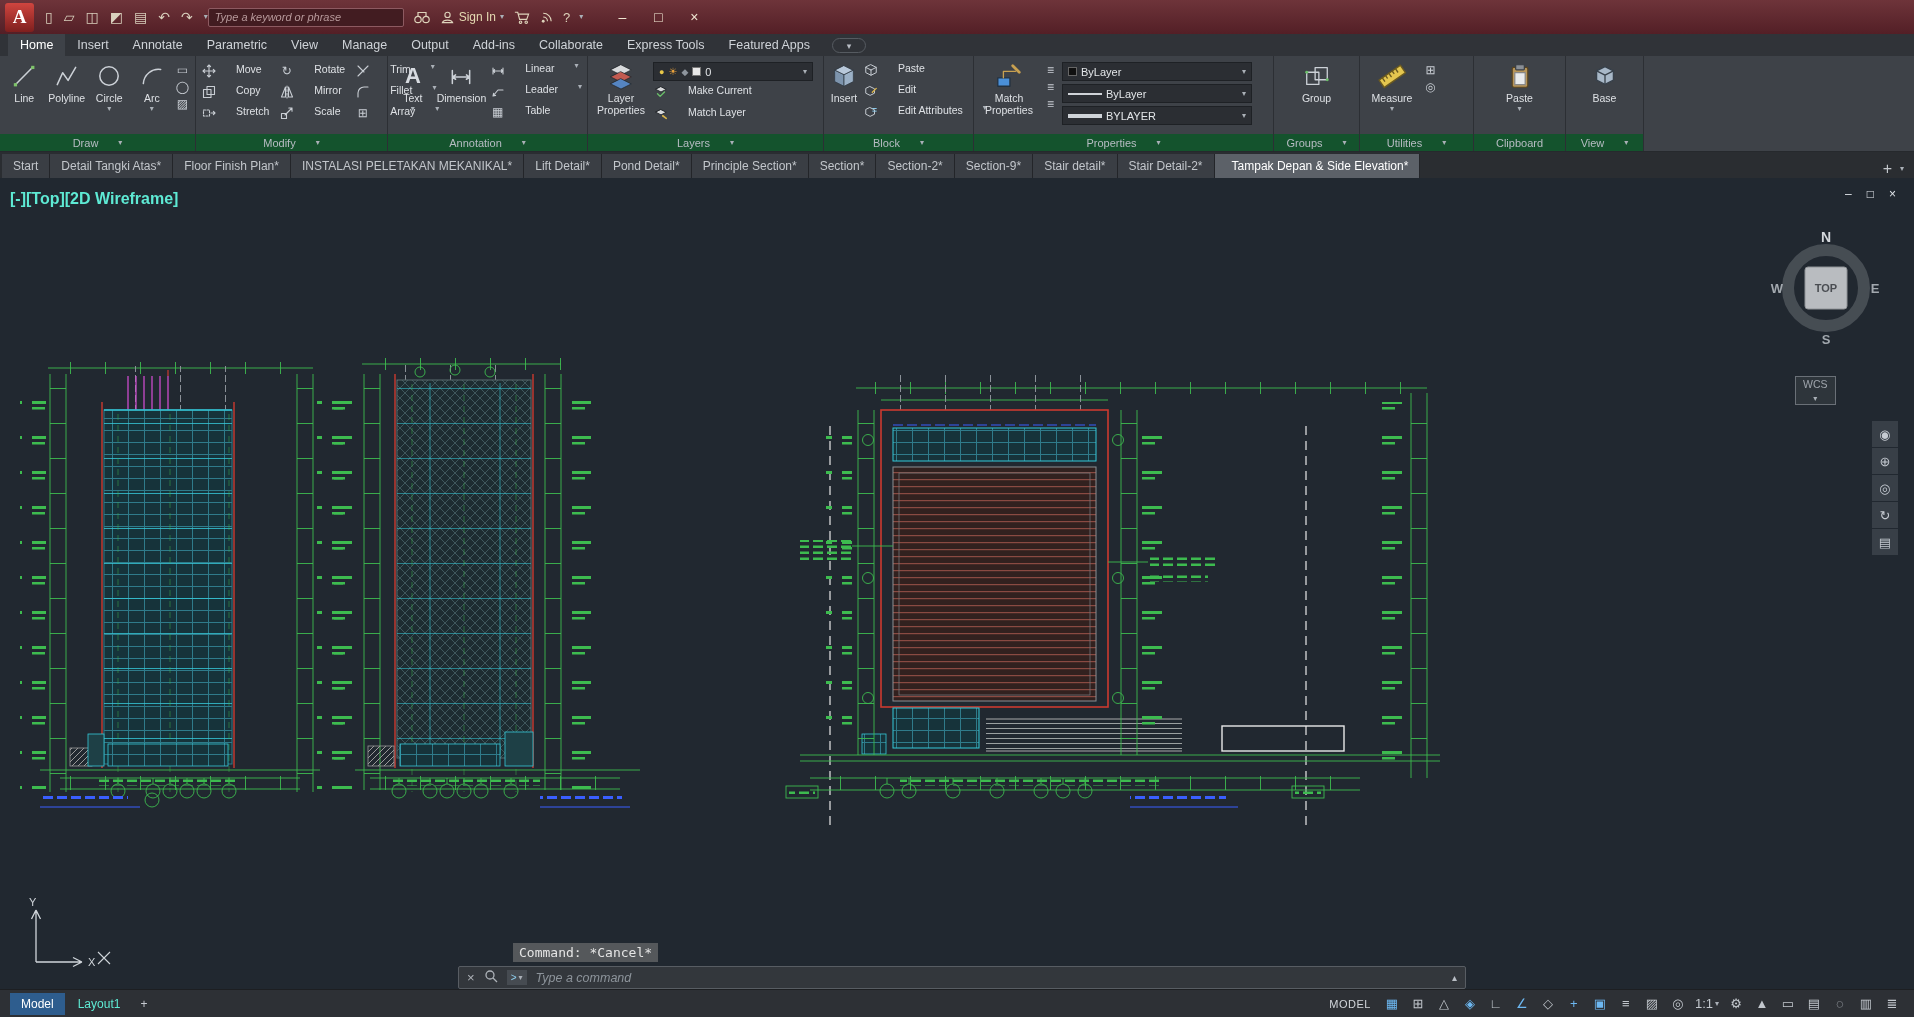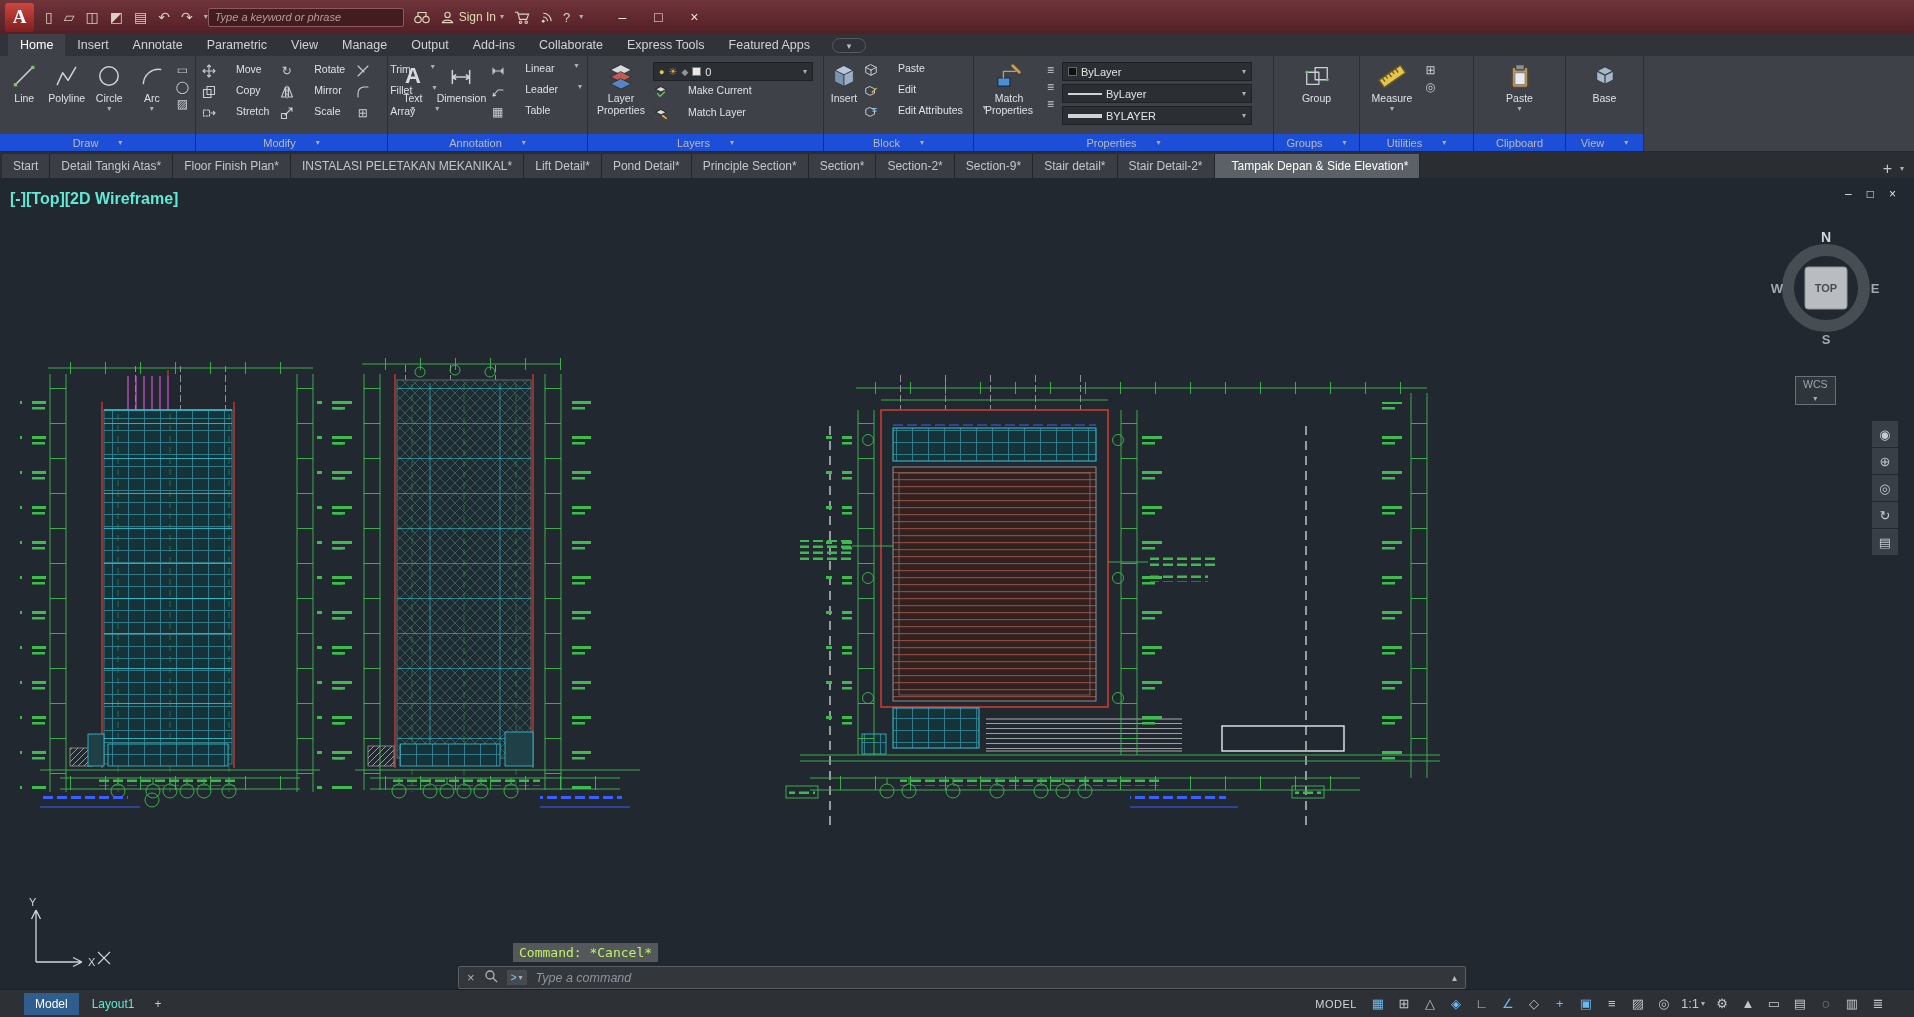--- a/index.html
+++ b/index.html
@@ -35,21 +35,21 @@
   .rtab.active { background:#3e4248; color:#fff; }
   .rtab-toggle { margin-left:10px; margin-bottom:3px; width:34px; height:15px; border:1px solid #565b61;
     border-radius:8px; display:flex; align-items:center; justify-content:center; gap:3px;
     color:#b9bec5; font-size:9px; }
 
   
   .ribbon { position:absolute; left:0; top:56px; width:100%; height:96px; background:#3e4248;
     display:flex; border-bottom:1px solid #26292d; }
   .panel { display:flex; flex-direction:column; border-right:1px solid #2c2f34; flex:0 0 auto; }
   .pbody { flex:1; display:flex; padding:3px 5px 0; gap:4px; }
-  .pfoot { height:17px; background:#1d4ed8; color:#b7bcc3; font-size:11px;
+  .pfoot { height:17px; background:#14532d; color:#b7bcc3; font-size:11px;
     display:flex; align-items:center; justify-content:center; gap:20px; }
   .caret { font-size:8px; line-height:1; color:#aab0b7; }
   .bigbtn { width:46px; display:flex; flex-direction:column; align-items:center; gap:1px;
     padding-top:2px; color:#dee1e5; font-size:10.5px; text-align:center; line-height:1.15; }
   .bicon { width:30px; height:30px; display:flex; align-items:center; justify-content:center; }
   .bicon svg { stroke:#ccd1d7; fill:none; stroke-width:1.4; stroke-linecap:round; stroke-linejoin:round; }
   .mgrid { display:grid; grid-template-columns:auto auto auto; column-gap:10px; row-gap:2px; padding-top:4px; align-content:start; }
   .smallbtn { display:flex; gap:20px; color:#dee1e5; font-size:10.5px; height:19px; white-space:nowrap; }
   .sicon { width:15px; height:15px; display:flex; align-items:center; justify-content:center;
     color:#c9ced4; font-size:12px; line-height:1; }
@@ -80,32 +80,32 @@
 
   .viewcube { position:absolute; left:1762px; top:34px; width:128px; height:152px; }
   .wcs { position:absolute; left:1795px; top:198px; border:1px solid #6a7077; color:#9fa5ac;
     font-size:10.5px; padding:1px 7px; background:rgba(58,63,70,.55); display:flex; align-items:center; gap:5px;flex-direction:column; }
   .navstrip { position:absolute; left:1872px; top:243px; width:26px; display:flex; flex-direction:column; gap:1px;}
   .navbtn { height:26px; background:rgba(80,86,94,.5); color:#c5cad1; display:flex; align-items:center;
     justify-content:center; font-size:13px; }
 
   .cmd-history { position:absolute; left:513px; top:727px; font-family:"DejaVu Sans Mono",monospace;
     font-size:13px; line-height:19px; white-space:pre; }
-  .cmd-line { background:rgba(92,94,97,.88); color:#bef264; padding:0 6px; display:table; margin-bottom:8px; }
+  .cmd-line { background:rgba(92,94,97,.88); color:#e5e5e5; padding:0 6px; display:table; margin-bottom:8px; }
   .cmd-bar { position:absolute; left:458px; top:788px; width:1008px; height:23px; background:#33373c;
     border:1px solid #585d63; border-radius:2px; display:flex; align-items:center; gap:9px; padding:0 8px; }
   .cmd-x { color:#aeb3b9; font-size:13px; }
   .cmd-promptbox { width:20px; height:15px; background:#464b51; color:#8fd0f0; font-size:10px;
     display:flex; align-items:center; justify-content:center; gap:2px; }
   .cmd-placeholder { color:#8d949b; font-style:italic; font-size:12.5px; }
   .cmd-up { margin-left:auto; color:#b9bec5; font-size:10px; }
 
   
   .statusbar { position:absolute; left:0; top:989px; width:100%; height:28px; background:#2d3035;
-    display:flex; align-items:center; padding:0 24px; font-size:12px; border-top:1px solid #1d1f22; }
+    display:flex; align-items:center; padding:0 10px; font-size:12px; border-top:1px solid #1d1f22; }
   .sb-left { display:flex; align-items:center; gap:2px; }
   .sb-tab { padding:4px 11px; color:#5eead4; }
   .sb-tab.active { background:#2e5d8e; color:#fff; }
   .sb-plus { color:#c6cad0; padding:0 7px; }
   .sb-right { margin-left:auto; display:flex; align-items:center; gap:2px; }
   .sb-ic { min-width:24px; height:22px; display:flex; align-items:center; justify-content:center;
     color:#c2c7cd; font-size:13px; border-radius:2px; padding:0 3px; gap:2px; }
   .sb-ic.on { color:#6db8f2; }
   .sb-txt { font-size:11px; letter-spacing:.5px; color:#d2d6db; padding:0 7px; }
 </style>

